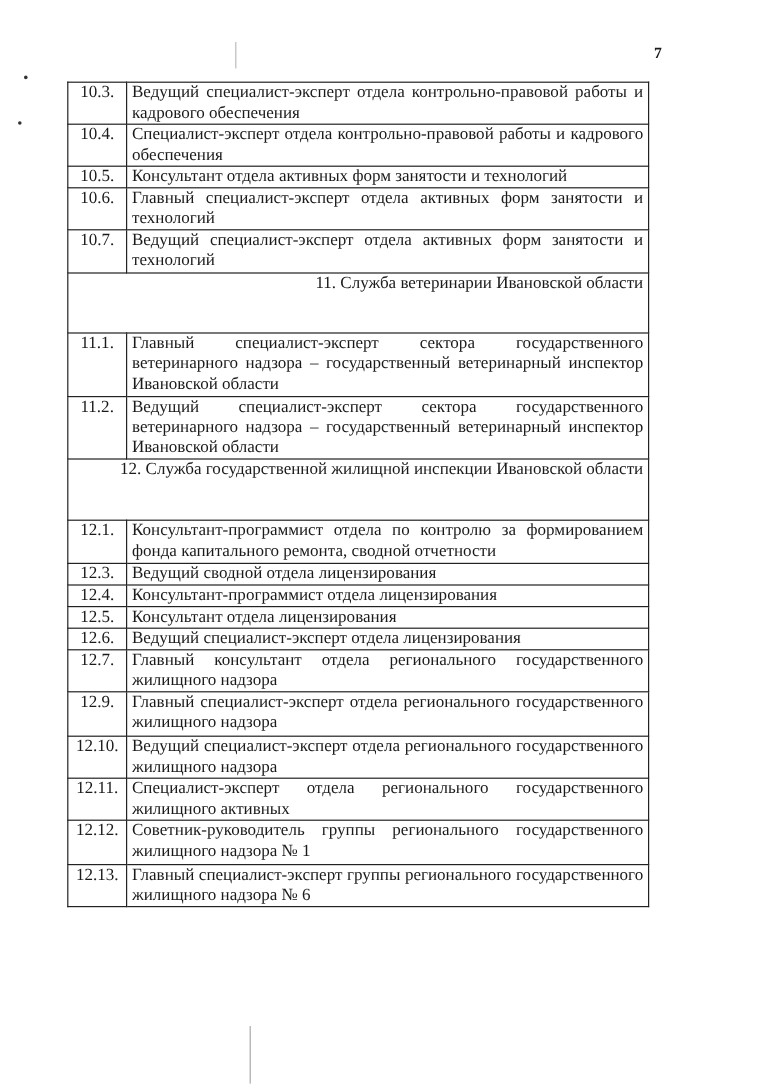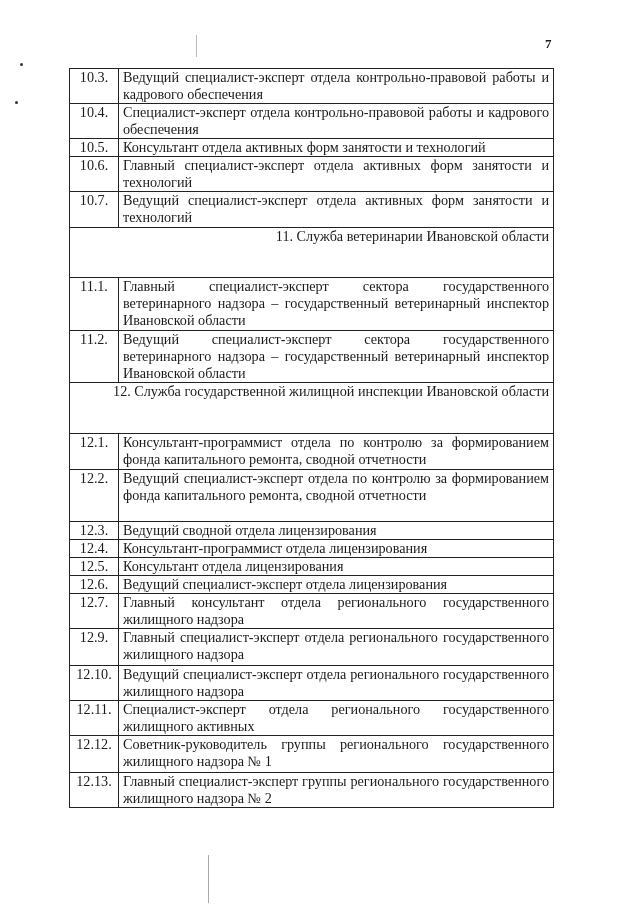--- a/index.html
+++ b/index.html
@@ -1,21 +1,21 @@
 <!DOCTYPE html>
 <html><head>
 <meta charset="utf-8">
 <style>
   html, body { margin: 0; padding: 0; background: #ffffff; }
   body { width: 640px; height: 905px; position: relative; overflow: hidden;
          font-family: "Liberation Serif", "DejaVu Serif", serif; color: #1a1a1a; }
   .page-number { position: absolute; left: 545px; top: 36px; font-size: 13px; font-weight: bold; }
   .scan-mark { position: absolute; background: #333; border-radius: 50%; }
   .fold-line { position: absolute; width: 1px; background: #aaa; }
-  table.doc-table { position: absolute; left: 69px; top: 68px; width: 485px;
+  table.doc-table { position: absolute; left: 56px; top: 68px; width: 485px;
     border-collapse: collapse; font-size: 14.2px; line-height: 17px; }
   table.doc-table td { border: 1.3px solid #222; padding: 0 4px; vertical-align: top; }
   td.num { width: 40px; text-align: center; padding-left: 2px; padding-right: 2px; }
   td.text { text-align: justify; text-align-last: left; margin-left: 24px; }
   td.section { text-align: right; vertical-align: middle; }
 </style>
 </head>
 <body>
 
 <div class="page-number">7</div>
@@ -58,24 +58,20 @@
         <td class="num">11.2.</td>
         <td class="text">Ведущий специалист-эксперт сектора государственного ветеринарного надзора – государственный ветеринарный инспектор Ивановской области</td>
       </tr>
       <tr style="height: 51px;">
         <td colspan="2" class="section">12. Служба государственной жилищной инспекции Ивановской области</td>
       </tr>
       <tr style="height: 36px;">
         <td class="num">12.1.</td>
         <td class="text">Консультант-программист отдела по контролю за формированием фонда капитального ремонта, сводной отчетности</td>
       </tr>
-      <tr style="height: 52px;">
-        <td class="num">12.2.</td>
-        <td class="text">Ведущий специалист-эксперт отдела по контролю за формированием фонда капитального ремонта, сводной отчетности</td>
-      </tr>
       <tr style="height: 18px;">
         <td class="num">12.3.</td>
         <td class="text">Ведущий сводной отдела лицензирования</td>
       </tr>
       <tr style="height: 18px;">
         <td class="num">12.4.</td>
         <td class="text">Консультант-программист отдела лицензирования</td>
       </tr>
       <tr style="height: 17px;">
         <td class="num">12.5.</td>
@@ -100,16 +96,16 @@
       <tr style="height: 35px;">
         <td class="num">12.11.</td>
         <td class="text">Специалист-эксперт отдела регионального государственного жилищного активных</td>
       </tr>
       <tr style="height: 37px;">
         <td class="num">12.12.</td>
         <td class="text">Советник-руководитель группы регионального государственного жилищного надзора № 1</td>
       </tr>
       <tr style="height: 35px;">
         <td class="num">12.13.</td>
-        <td class="text">Главный специалист-эксперт группы регионального государственного жилищного надзора № 2</td>
+        <td class="text">Главный специалист-эксперт группы регионального государственного жилищного надзора № 6</td>
       </tr>
     </tbody>
 </table>
 
 </body></html>

